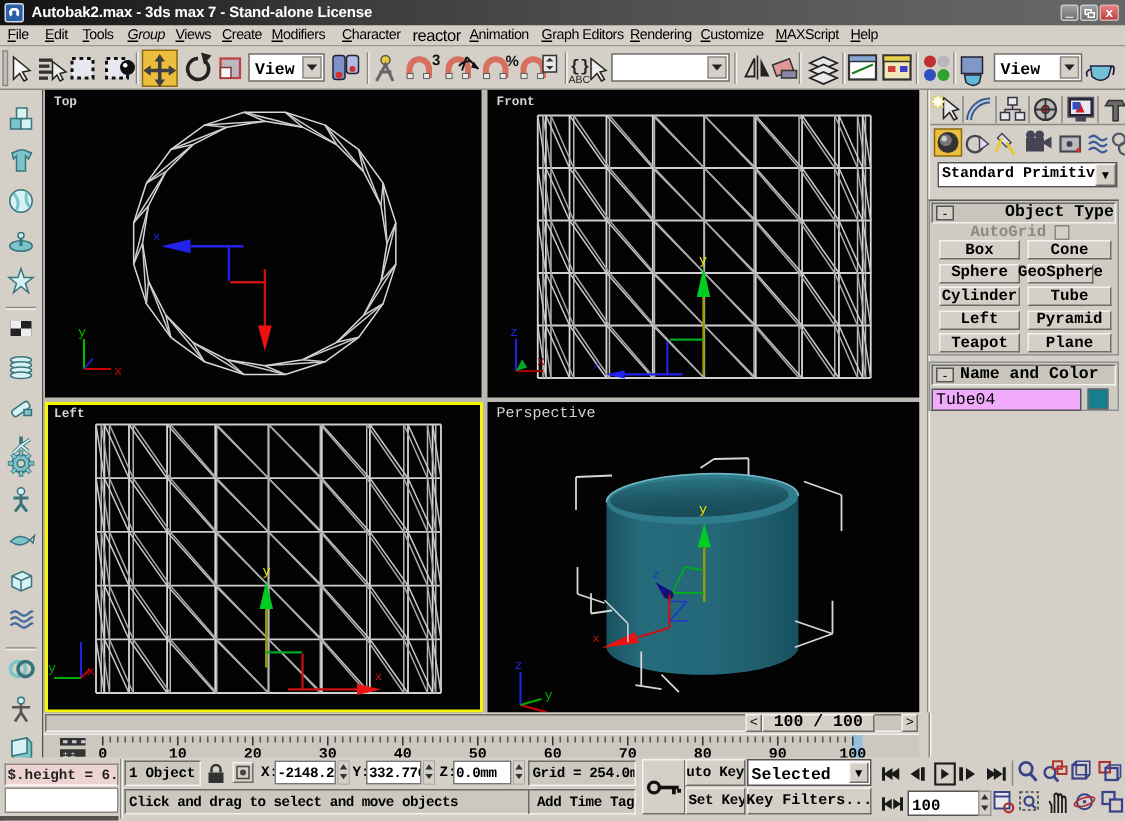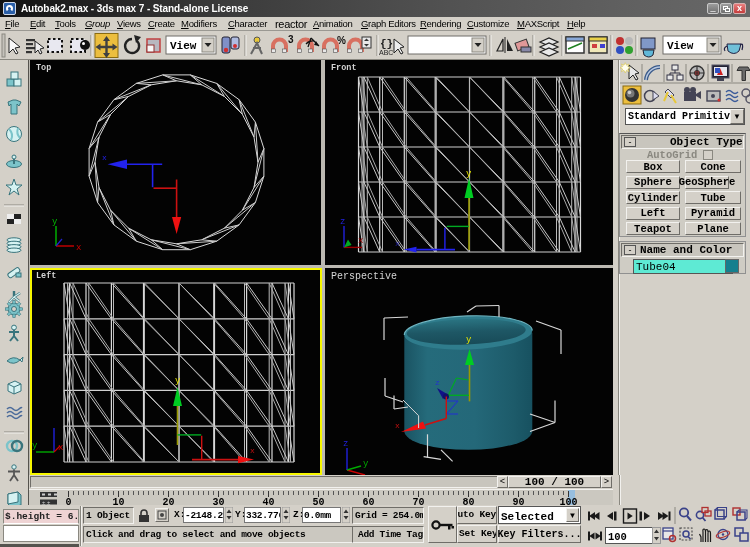--- a/index.html
+++ b/index.html
@@ -723,29 +723,29 @@
     <div class="abs raised btn mono" style="left:72px;top:131.0px;width:56px;height:13px;font-size:10.5px;font-weight:bold;white-space:nowrap;">Tube</div>
     <div class="abs raised btn mono" style="left:13px;top:146.5px;width:54px;height:13px;font-size:10.5px;font-weight:bold;white-space:nowrap;">Left</div>
     <div class="abs raised btn mono" style="left:72px;top:146.5px;width:56px;height:13px;font-size:10.5px;font-weight:bold;white-space:nowrap;">Pyramid</div>
     <div class="abs raised btn mono" style="left:13px;top:162.0px;width:54px;height:13px;font-size:10.5px;font-weight:bold;white-space:nowrap;">Teapot</div>
     <div class="abs raised btn mono" style="left:72px;top:162.0px;width:56px;height:13px;font-size:10.5px;font-weight:bold;white-space:nowrap;">Plane</div>
     <div class="abs" style="left:6px;top:181px;width:127px;height:33px;border:1px solid #909090;background:#cfccc4;"></div>
     <div class="abs" style="left:8px;top:183px;width:123px;height:14px;background:#c8c5bd;border:1px solid #6f6d68;border-bottom-color:#f2f1ee;border-right-color:#f2f1ee;">
       <div class="abs" style="left:2px;top:1px;width:12px;height:10px;border:1px solid #555;font-size:9px;line-height:8px;text-align:center;background:#d4d0c8;">-</div>
       <span class="mono" style="position:absolute;left:18px;top:0px;font-size:11px;font-weight:bold;">Name and Color</span>
     </div>
-    <div class="abs" style="left:8px;top:199px;width:100px;height:15px;overflow:hidden;background:#5eead4;border:1px solid #555;margin-left:12px;">
+    <div class="abs" style="left:8px;top:199px;width:100px;height:15px;overflow:hidden;background:#f0abfc;border:1px solid #555;">
       <span class="mono" style="position:absolute;left:2px;top:1px;font-size:11px;">Tube04</span>
     </div>
     <div class="abs" style="left:112px;top:199px;width:14px;height:14px;background:#157f8e;border:1px solid #666;"></div>
   </div>
 <div class="abs" style="left:29px;top:475px;width:584px;height:14px;background:#d4d0c8;">
     <div class="abs sunken" style="left:1px;top:1px;width:582px;height:12px;background:#c8c5bd;"></div>
     <div class="abs raised btn mono" style="left:468px;top:1px;width:11px;height:12px;font-size:9px;">&lt;</div>
-    <div class="abs raised btn mono" style="left:479px;top:1px;width:93px;height:12px;font-size:11px;font-weight:bold;">100 / 100</div>
+    <div class="abs raised btn mono" style="left:479px;top:1px;width:75px;height:12px;font-size:11px;font-weight:bold;">100 / 100</div>
     <div class="abs raised btn mono" style="left:572px;top:1px;width:11px;height:12px;font-size:9px;">&gt;</div>
   </div>
 <div class="abs" style="left:29px;top:489px;width:584px;height:16px;background:#cbc8c0;border-top:1px solid #f2f1ee;">
     <svg width="584" height="16" style="position:absolute;left:0;top:0;">
       <line x1="39.5" y1="1.0" x2="39.5" y2="7.0" stroke="#333" stroke-width="1"></line>
       <line x1="44.5" y1="1.0" x2="44.5" y2="5.0" stroke="#555" stroke-width="1"></line>
       <line x1="49.5" y1="1.0" x2="49.5" y2="5.0" stroke="#555" stroke-width="1"></line>
       <line x1="54.5" y1="1.0" x2="54.5" y2="5.0" stroke="#555" stroke-width="1"></line>
       <line x1="59.5" y1="1.0" x2="59.5" y2="5.0" stroke="#555" stroke-width="1"></line>
       <line x1="64.5" y1="1.0" x2="64.5" y2="5.0" stroke="#555" stroke-width="1"></line>

